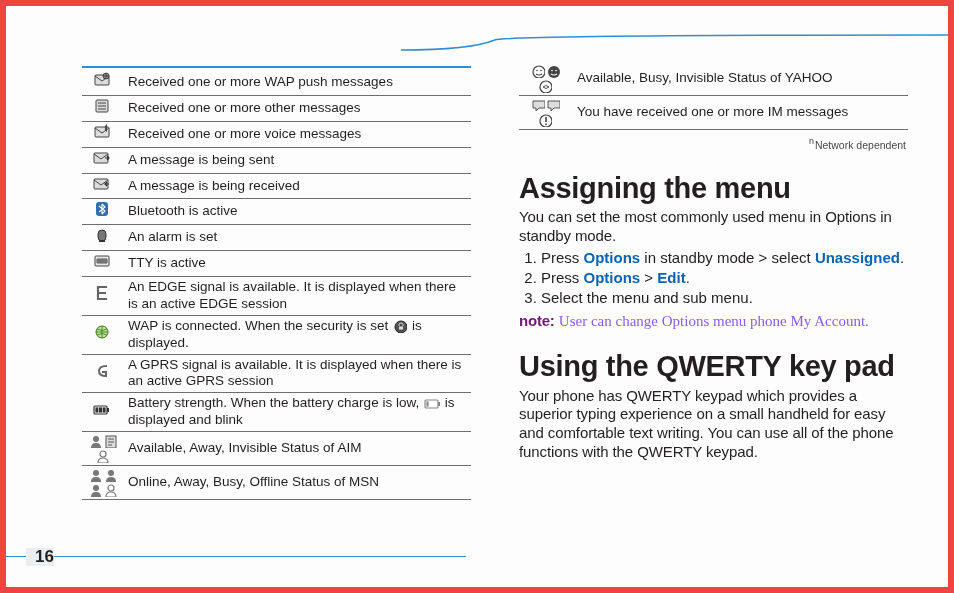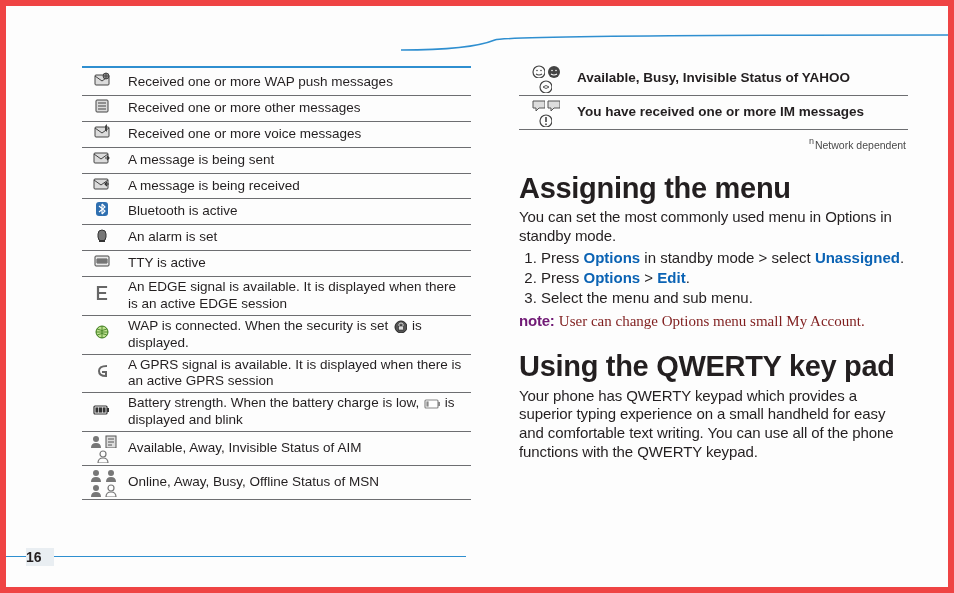--- a/index.html
+++ b/index.html
@@ -80,21 +80,20 @@
   
   table.yahoo-table {
     border-collapse: collapse;
     width: 100%;
     margin-top: -4px;
   }
   table.yahoo-table td {
     border-bottom: 1px solid #6d6e71;
     padding: 2px 6px;
     vertical-align: middle;
-    font-weight: bold;
   }
   table.yahoo-table td.icon {
     width: 40px;
     text-align: center;
   }
 
   .network-note {
     text-align: right;
     font-size: 10.5px;
     color: #4a4a4a;
@@ -135,45 +134,45 @@
     margin: 2px 0 18px 0;
   }
   .note-label {
     font-weight: 800;
     letter-spacing: -0.2px;
     text-transform: lowercase;
     color: #701a75;
   }
   .note-gray {
     font-family: Georgia, "Times New Roman", serif;
-    color: #7f1d1d;
+    color: #8b5cf6;
   }
 
   
   .page-footer-rule {
     position: absolute;
     left: 0;
     width: 460px;
     bottom: 30px;
     height: 0;
     border-top: 1px solid #2f8fd0;
   }
   .page-num {
     position: absolute;
     left: 20px;
     bottom: 21px;
     width: 28px;
     height: 18px;
     background: #e9eef2;
     color: #231f20;
-    text-align: left;
+    text-align: right;
     font-family: "Arial Narrow", Arial, Helvetica, sans-serif;
     font-stretch: condensed;
     font-weight: 700;
-    font-size: 14px;
+    font-size: 17px;
     line-height: 18px;
   }
 </style>
 </head>
 <body>
 
 <svg width="0" height="0" style="position:absolute">
   <defs>
 
     <g id="g-envelope">
@@ -495,21 +494,21 @@
         <li>
           <span>Press </span><span class="blue-bold">Options</span><span> in standby mode &gt; select </span><span class="blue-bold">Unassigned</span><span>.</span>
         </li>
         <li>
           <span>Press </span><span class="blue-bold">Options</span><span> &gt; </span><span class="blue-bold">Edit</span><span>.</span>
         </li>
         <li>Select the menu and sub menu.</li>
       </ol>
       <div class="note-line">
         <span class="note-label">note:</span>
-        <span class="note-gray"> User can change </span><span class="note-gray blue-plain">Options</span><span class="note-gray"> menu small </span><span class="note-gray blue-plain">My Account</span><span class="note-gray">.</span>
+        <span class="note-gray"> User can change </span><span class="note-gray blue-plain">Options</span><span class="note-gray"> menu phone </span><span class="note-gray blue-plain">My Account</span><span class="note-gray">.</span>
       </div>
 
       <h2 class="section">Using the QWERTY key pad</h2>
       <p class="body">Your phone has QWERTY keypad which provides a superior typing experience on a small handheld for easy and comfortable text writing. You can use all of the phone functions with the QWERTY keypad.</p>
     </div>
 
   </div>
 
   <div class="page-footer-rule"></div>
   <div class="page-num">16</div>

